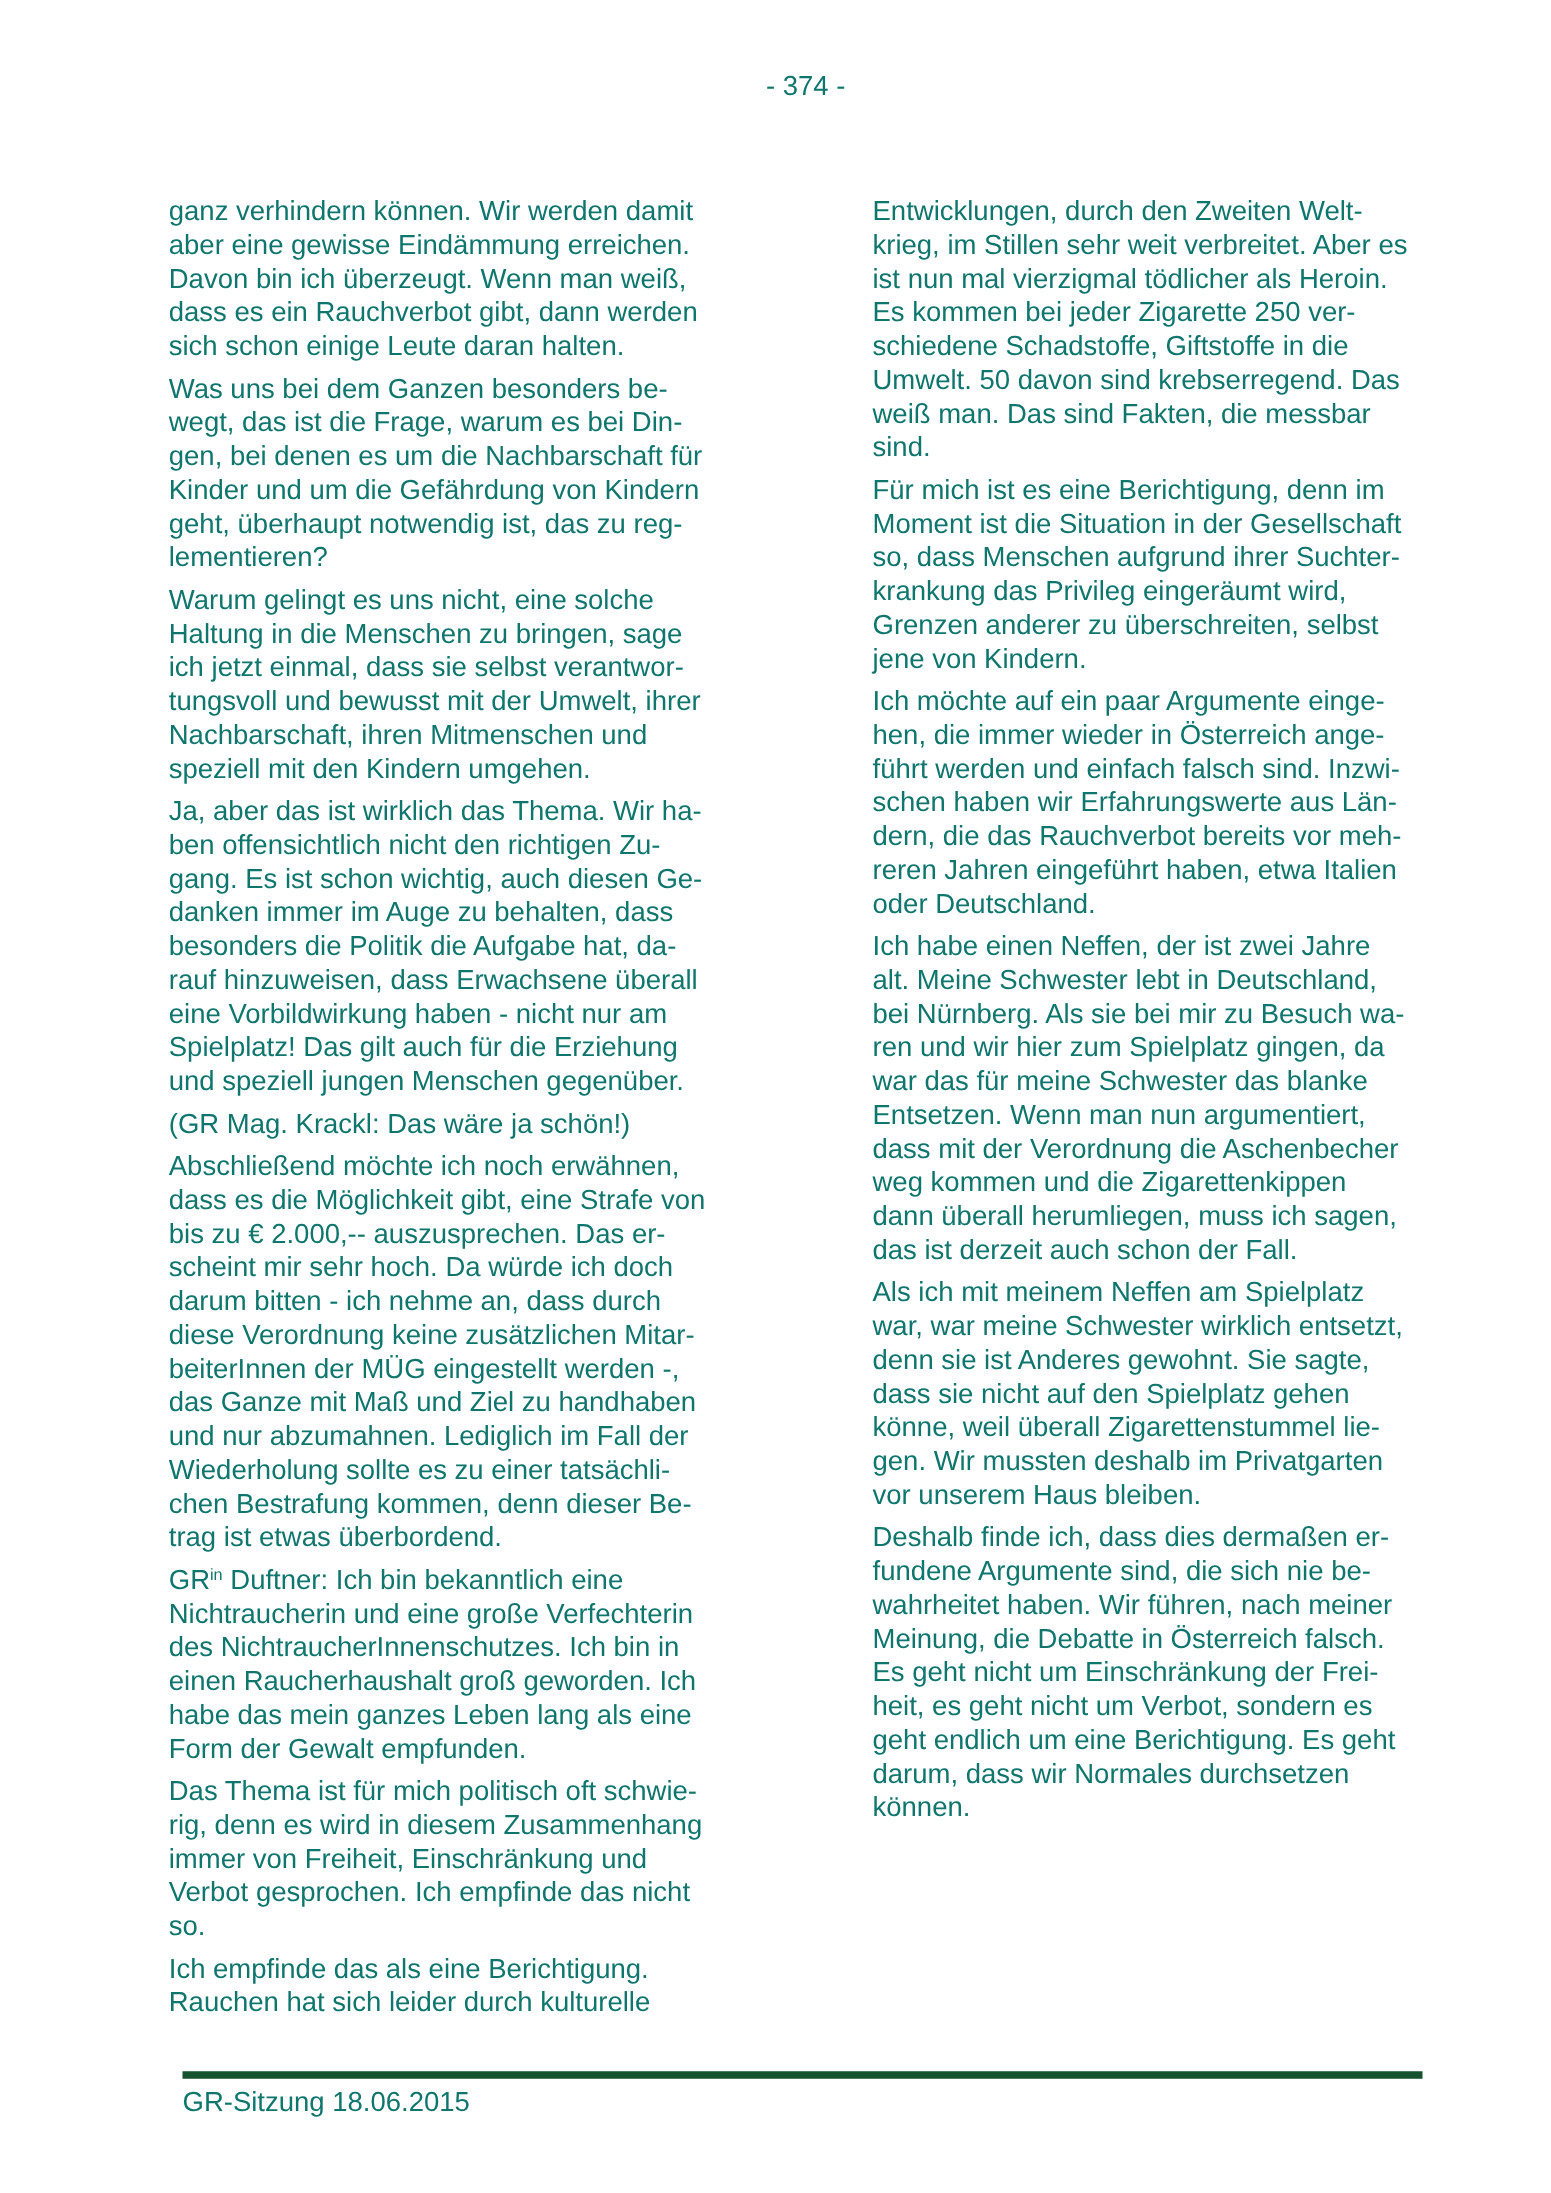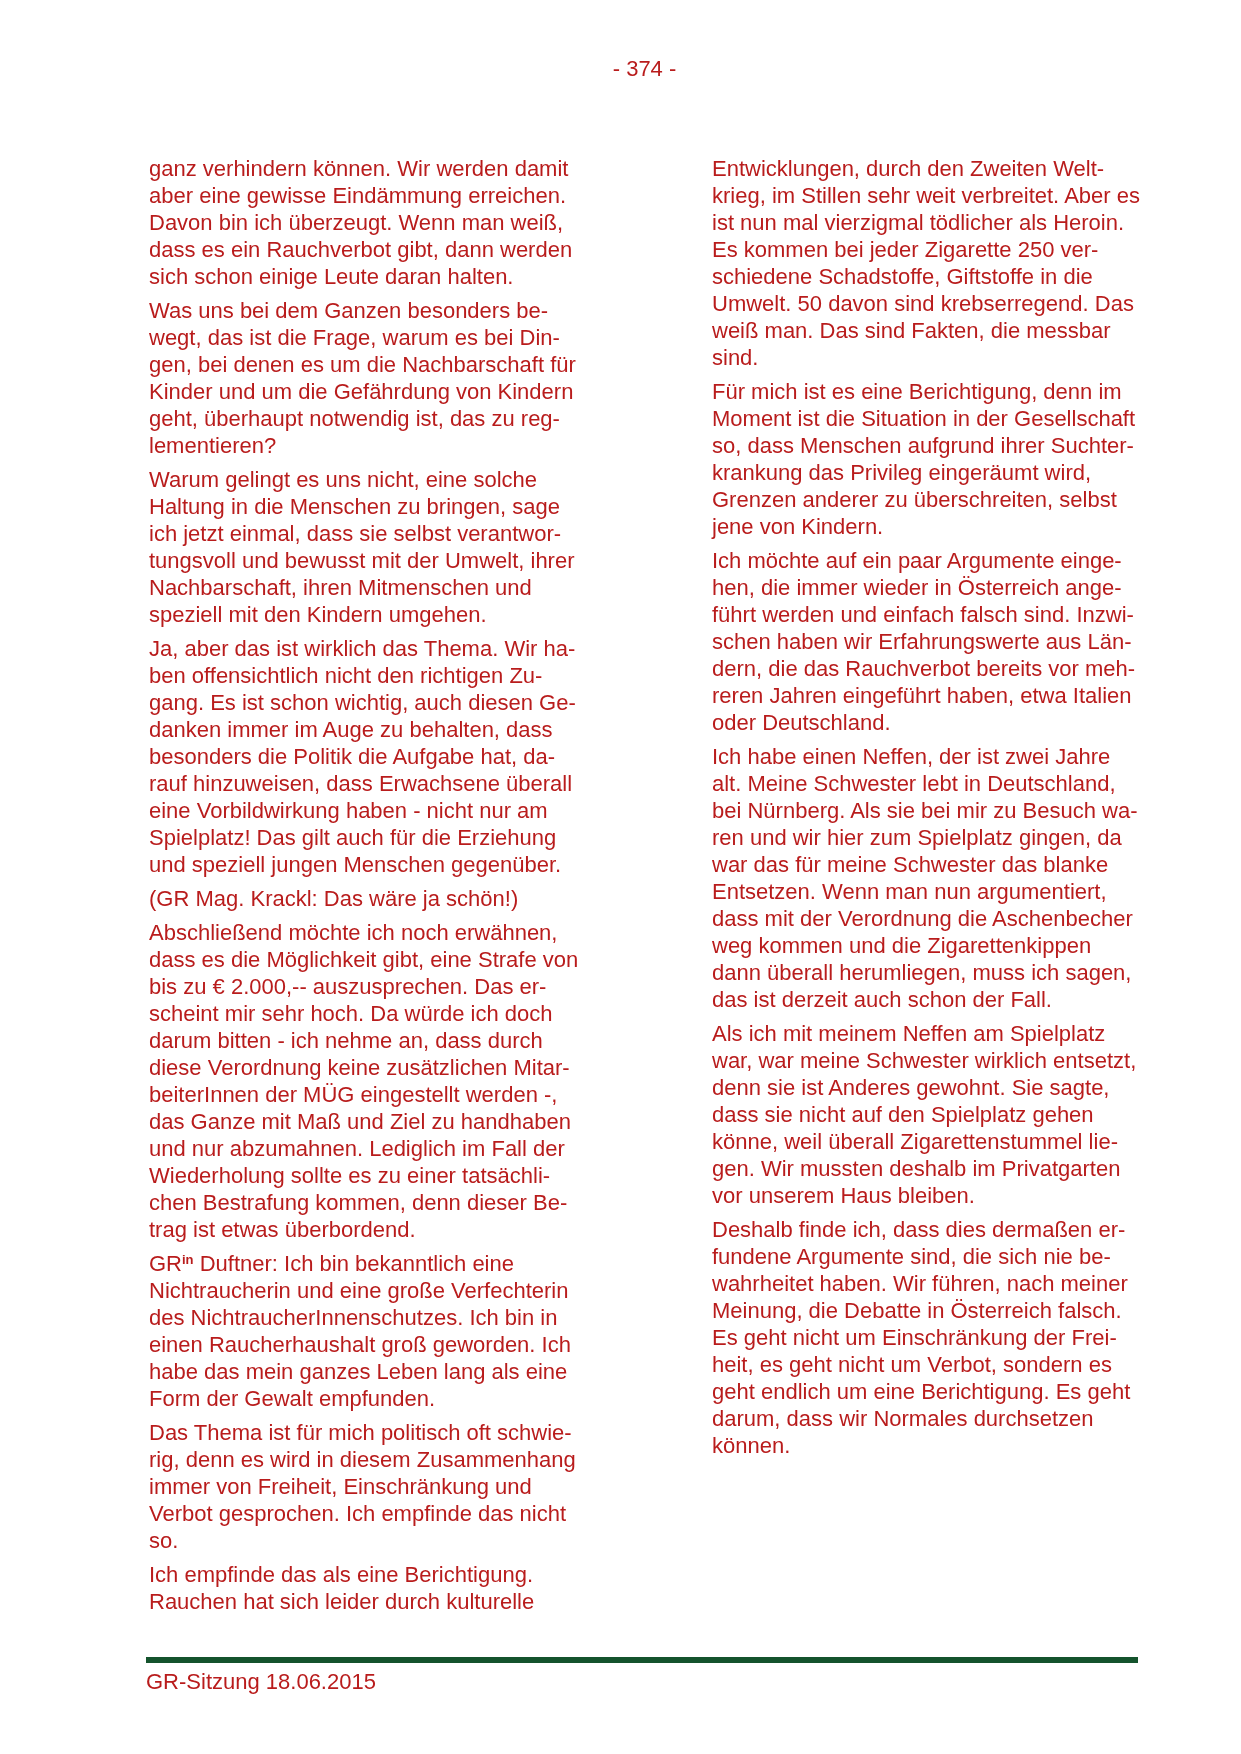--- a/index.html
+++ b/index.html
@@ -8,51 +8,51 @@
     background: #ffffff;
   }
   .page {
     position: relative;
     width: 1241px;
     height: 1754px;
     background: #ffffff;
     font-family: "Liberation Sans", sans-serif;
     font-size: 22px;
     line-height: 27px;
-    color: #b91c1c;
+    color: #0f766e;
     overflow: hidden;
   }
   .page-number {
     position: absolute;
     top: 55px;
     left: 149px;
     width: 991px;
     text-align: center;
   }
   .columns {
     position: absolute;
     top: 155px;
     left: 149px;
     width: 991px;
     display: flex;
     gap: 85px;
+    justify-content: center;
   }
   .column { flex: 0 0 auto; }
   .column.left  { width: 450px; }
   .column.right { width: 456px; margin-left: 28px; }
   .para {
     margin: 0 0 7px 0;
     white-space: pre-line;
     text-align: left;
   }
   .para sup {
     font-size: 13px;
     line-height: 0;
     vertical-align: 7px;
-    font-weight: bold;
   }
   .footer {
     position: absolute;
     left: 146px;
     top: 1657px;
     width: 992px;
     border-top: 6px solid #14532d;
   }
   .footer-text {
     padding-top: 6px;

